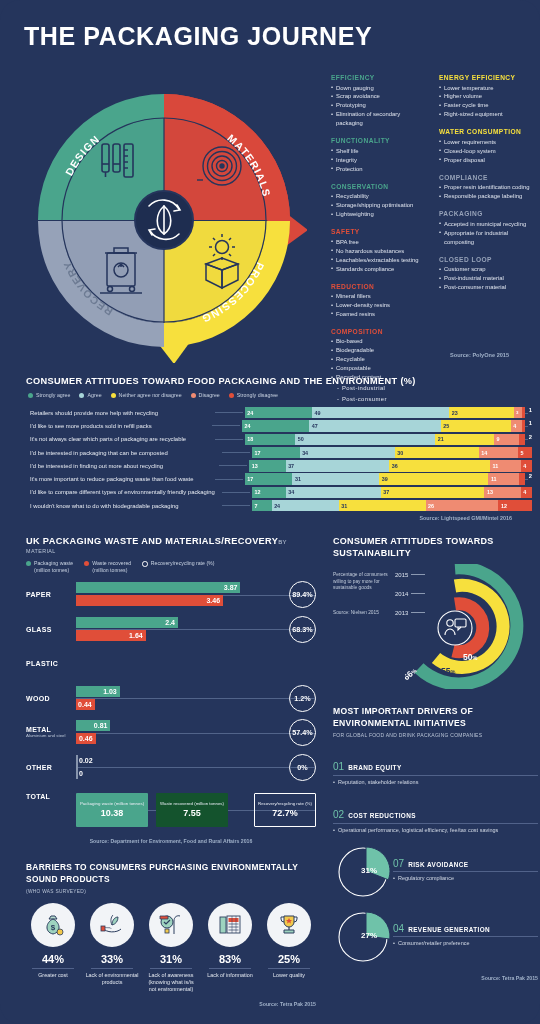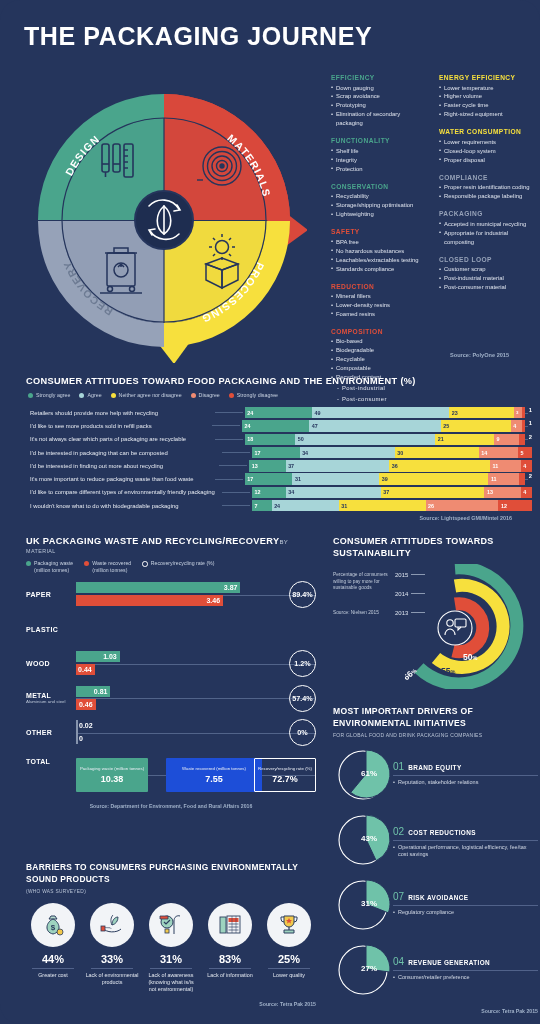--- a/index.html
+++ b/index.html
@@ -506,21 +506,21 @@
               <span style="color: rgb(255, 255, 255);">12</span>
             </div>
           </div>
         </div>
       </div>
     <div class="src2">Source: Lightspeed GMI/Mintel 2016</div>
   </div>
 
   <div class="sec3">
     <div class="sec-title">
-      <span>UK PACKAGING WASTE AND RECYCLING/RECOVERY</span><span style="font-size:6px;font-weight:normal;color:#c2ccdb">BY</span>
+      <span>UK PACKAGING WASTE AND MATERIALS/RECOVERY</span><span style="font-size:6px;font-weight:normal;color:#c2ccdb">BY</span>
     </div>
     <div class="sub">MATERIAL</div>
     <div class="legend3" id="uk-legend">
         <div class="li">
           <span class="dot" style="background: rgb(74, 165, 140); margin-top: 1px;"></span>
           <span>Packaging waste<br>(million tonnes)</span>
         </div>
         <div class="li">
           <span class="dot" style="background: rgb(224, 78, 57); margin-top: 1px;"></span>
           <span>Waste recovered<br>(million tonnes)</span>
@@ -538,20 +538,33 @@
             <div class="bar1" style="width: 164.475px;">
               <b>3.87</b>
             </div>
             <div class="bar2" style="width: 147.05px;">
               <b>3.46</b>
             </div>
             <div class="pct">89.4%</div>
           </div>
         </div>
         <div class="matrow">
+          <div class="matname">GLASS</div>
+          <div class="matbars">
+            <div class="hline"></div>
+            <div class="bar1" style="width: 102px;">
+              <b>2.4</b>
+            </div>
+            <div class="bar2" style="width: 69.7px;">
+              <b>1.64</b>
+            </div>
+            <div class="pct">68.3%</div>
+          </div>
+        </div>
+        <div class="matrow">
           <div class="matname">PLASTIC</div>
         </div>
         <div class="matrow">
           <div class="matname">WOOD</div>
           <div class="matbars">
             <div class="hline"></div>
             <div class="bar1" style="width: 43.775px;">
               <b>1.03</b>
             </div>
             <div class="bar2" style="width: 18.7px;">
@@ -589,21 +602,21 @@
         </div>
       </div>
     <div class="totrow">
       <div class="matname">TOTAL</div>
       <div style="flex:1;position:relative;height:34px;">
         <div class="hline" style="top:17px"></div>
         <div class="totbox" style="position:absolute;left:0;width:72px;background:#4aa58c">
           <div class="cap">Packaging waste (million tonnes)</div>
           <div class="val">10.38</div>
         </div>
-        <div class="totbox" style="position:absolute;left:90px;width:96px;background:#1d4ed8">
+        <div class="totbox" style="position:absolute;left:80px;width:72px;background:#14532d">
           <div class="cap">Waste recovered (million tonnes)</div>
           <div class="val">7.55</div>
         </div>
         <div class="totbox" style="position:absolute;left:178px;width:62px;border:1.3px solid #fff">
           <div class="cap">Recovery/recycling rate (%)</div>
           <div class="val">72.7%</div>
         </div>
       </div>
     </div>
     <div class="src3">Source: Department for Environment, Food and Rural Affairs 2016</div>
@@ -646,37 +659,29 @@
         <text x="-2" y="112" font-size="8.5" font-weight="bold" fill="#ffffff" transform="rotate(-42 6 110)">66<tspan font-size="5.5">%</tspan></text>
       </svg>
     </div>
   </div>
 
   <div class="sec5">
     <h3>MOST IMPORTANT DRIVERS OF ENVIRONMENTAL INITIATIVES</h3>
     <div class="sub">FOR GLOBAL FOOD AND DRINK PACKAGING COMPANIES</div>
     <div id="driver-rows">
         <div class="drow">
-          <div class="dpie"><svg width="60" height="56" viewBox="0 0 60 56">
-              <circle cx="30" cy="28" r="24" fill="none" stroke="#ffffff" stroke-width="1.1"></circle>
-              <path d="M 33 27 L 33 3 A 24 24 0 1 1 17.701824246031453 45.492317826618944 Z" fill="#6fc2a9" stroke="#25355c" stroke-width="1"></path>
-            </svg><span class="lbl">61%</span></div>
           <div class="dinfo">
             <div class="dhead">
               <span class="dnum">01</span>
               <span class="dname">BRAND EQUITY</span>
             </div>
             <div class="ddesc">Reputation, stakeholder relations</div>
           </div>
         </div>
         <div class="drow">
-          <div class="dpie"><svg width="60" height="56" viewBox="0 0 60 56">
-              <circle cx="30" cy="28" r="24" fill="none" stroke="#ffffff" stroke-width="1.1"></circle>
-              <path d="M 33 27 L 33 3 A 24 24 0 0 1 43.218702997561735 48.715849259184466 Z" fill="#6fc2a9" stroke="#25355c" stroke-width="1"></path>
-            </svg><span class="lbl">43%</span></div>
           <div class="dinfo">
             <div class="dhead">
               <span class="dnum">02</span>
               <span class="dname">COST REDUCTIONS</span>
             </div>
             <div class="ddesc">Operational performance, logistical efficiency, fee/tax cost savings</div>
           </div>
         </div>
         <div class="drow">
           <div class="dpie"><svg width="60" height="56" viewBox="0 0 60 56">

